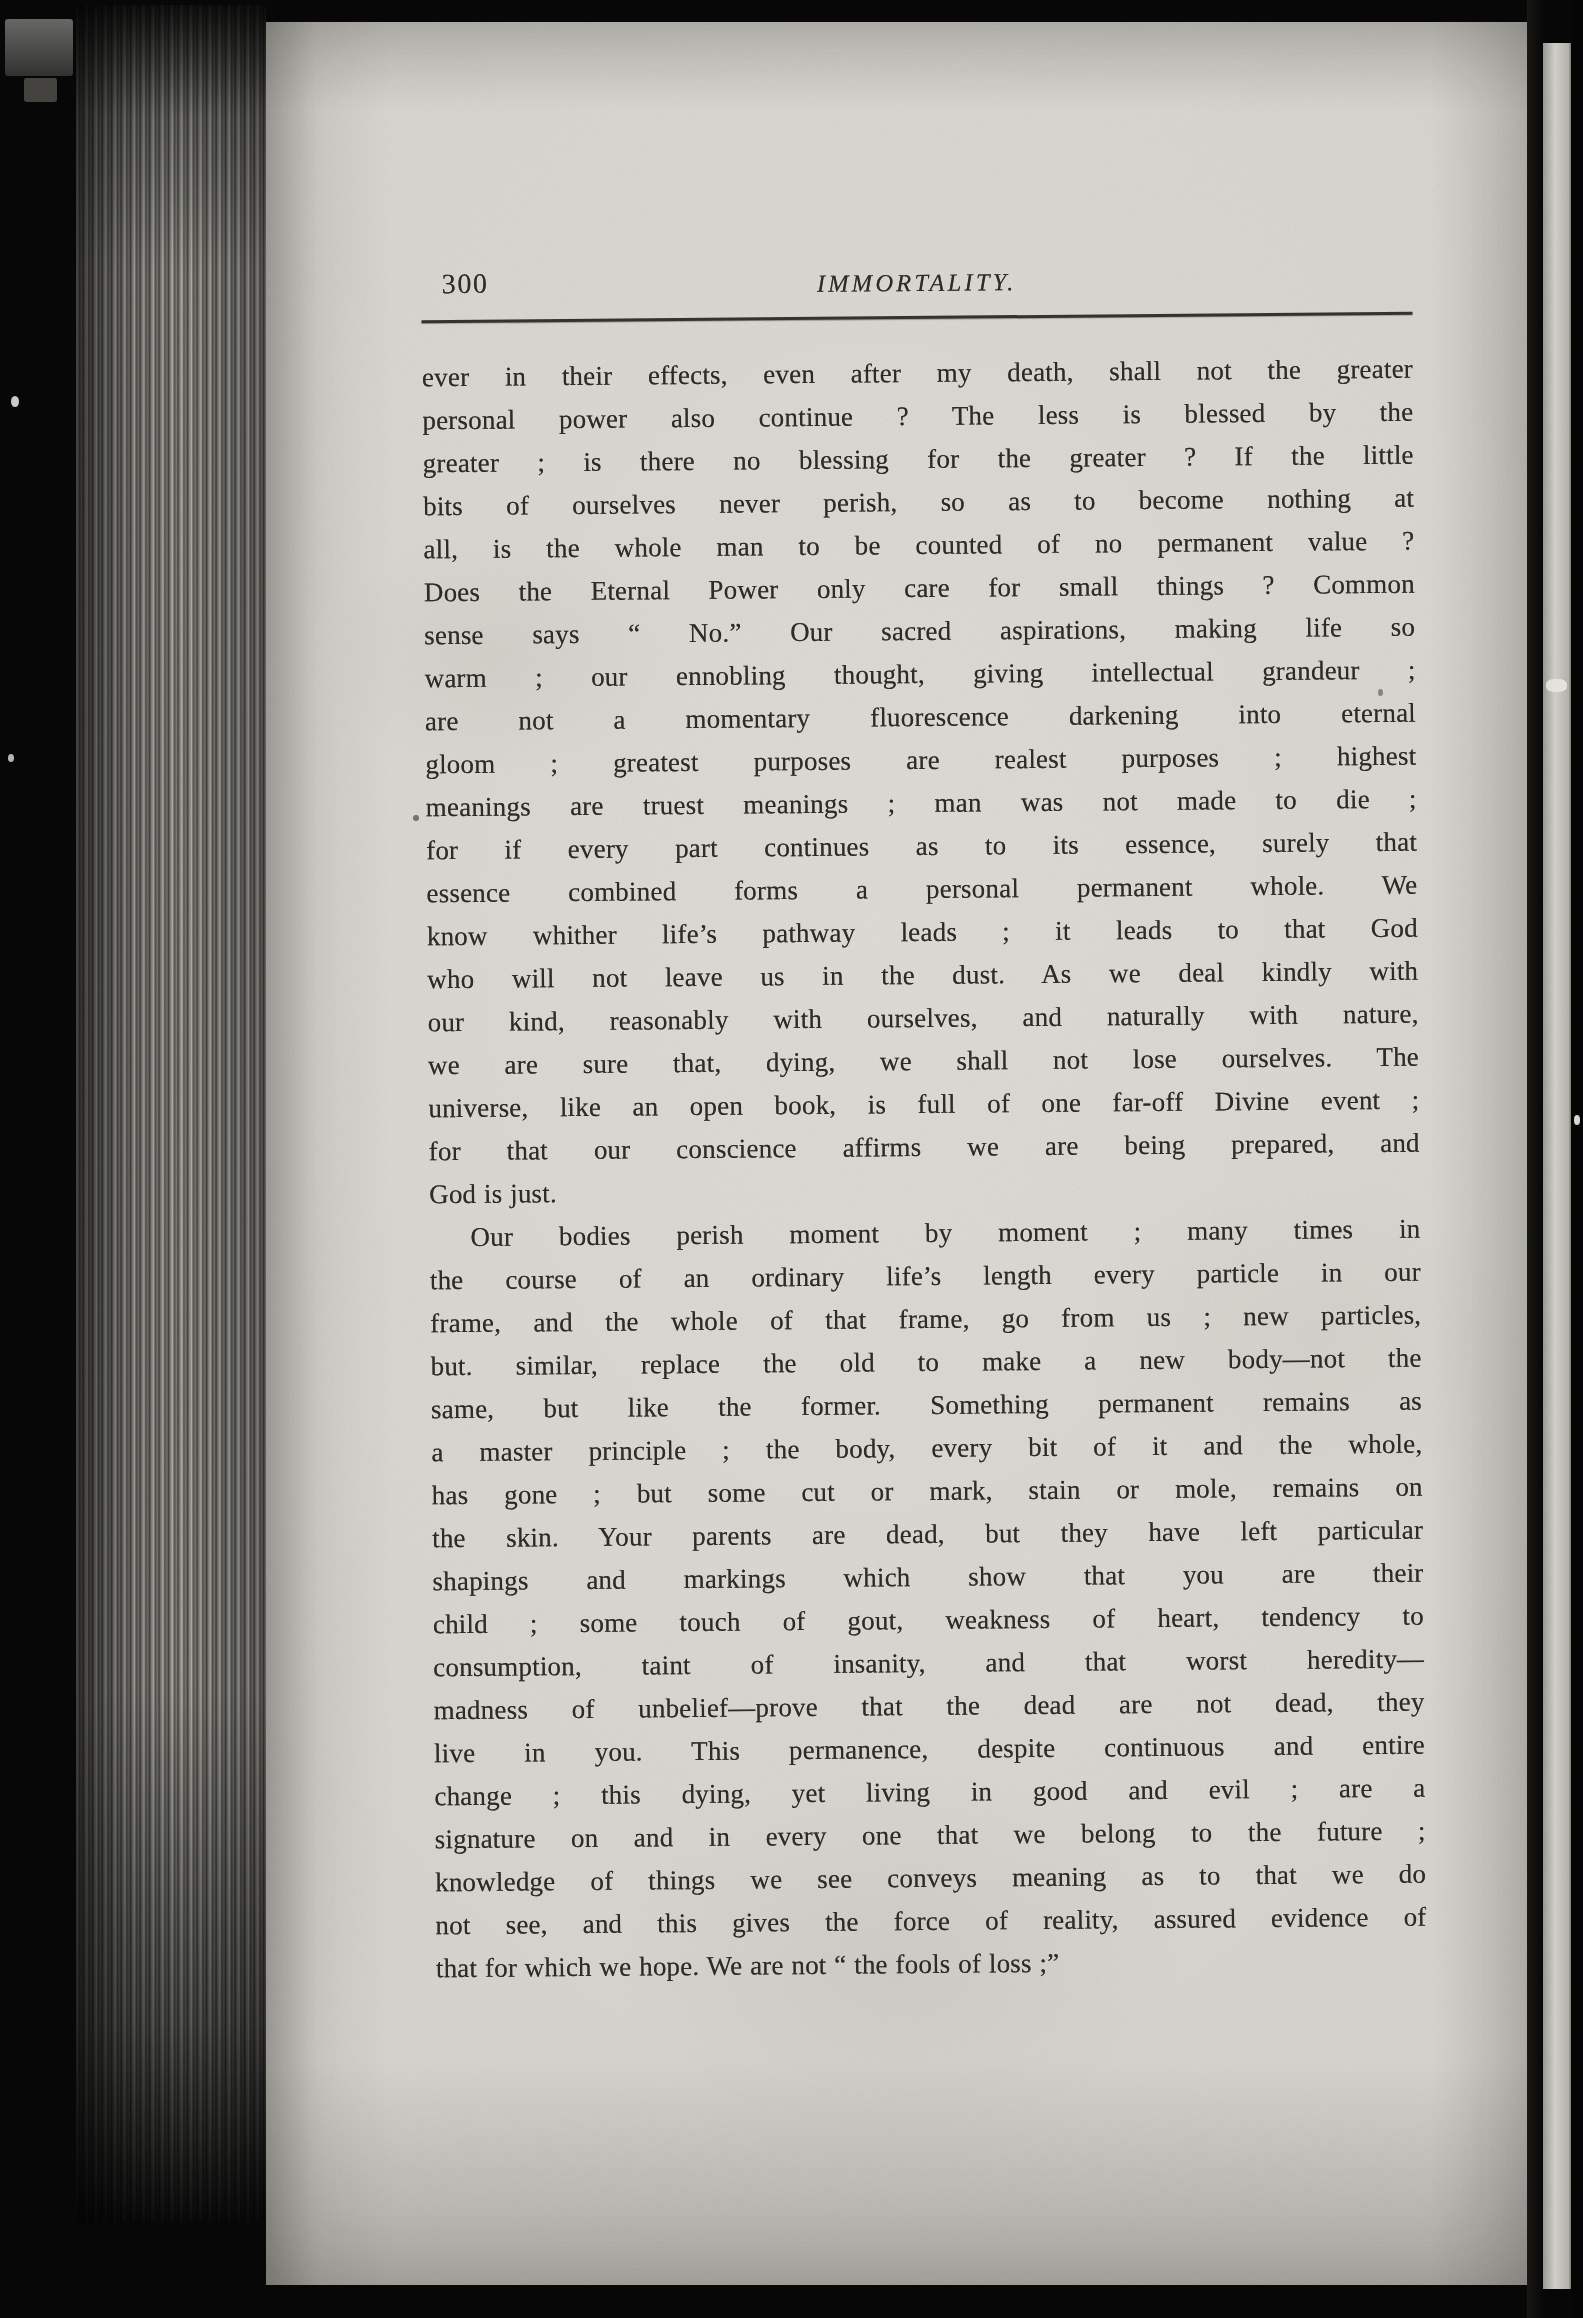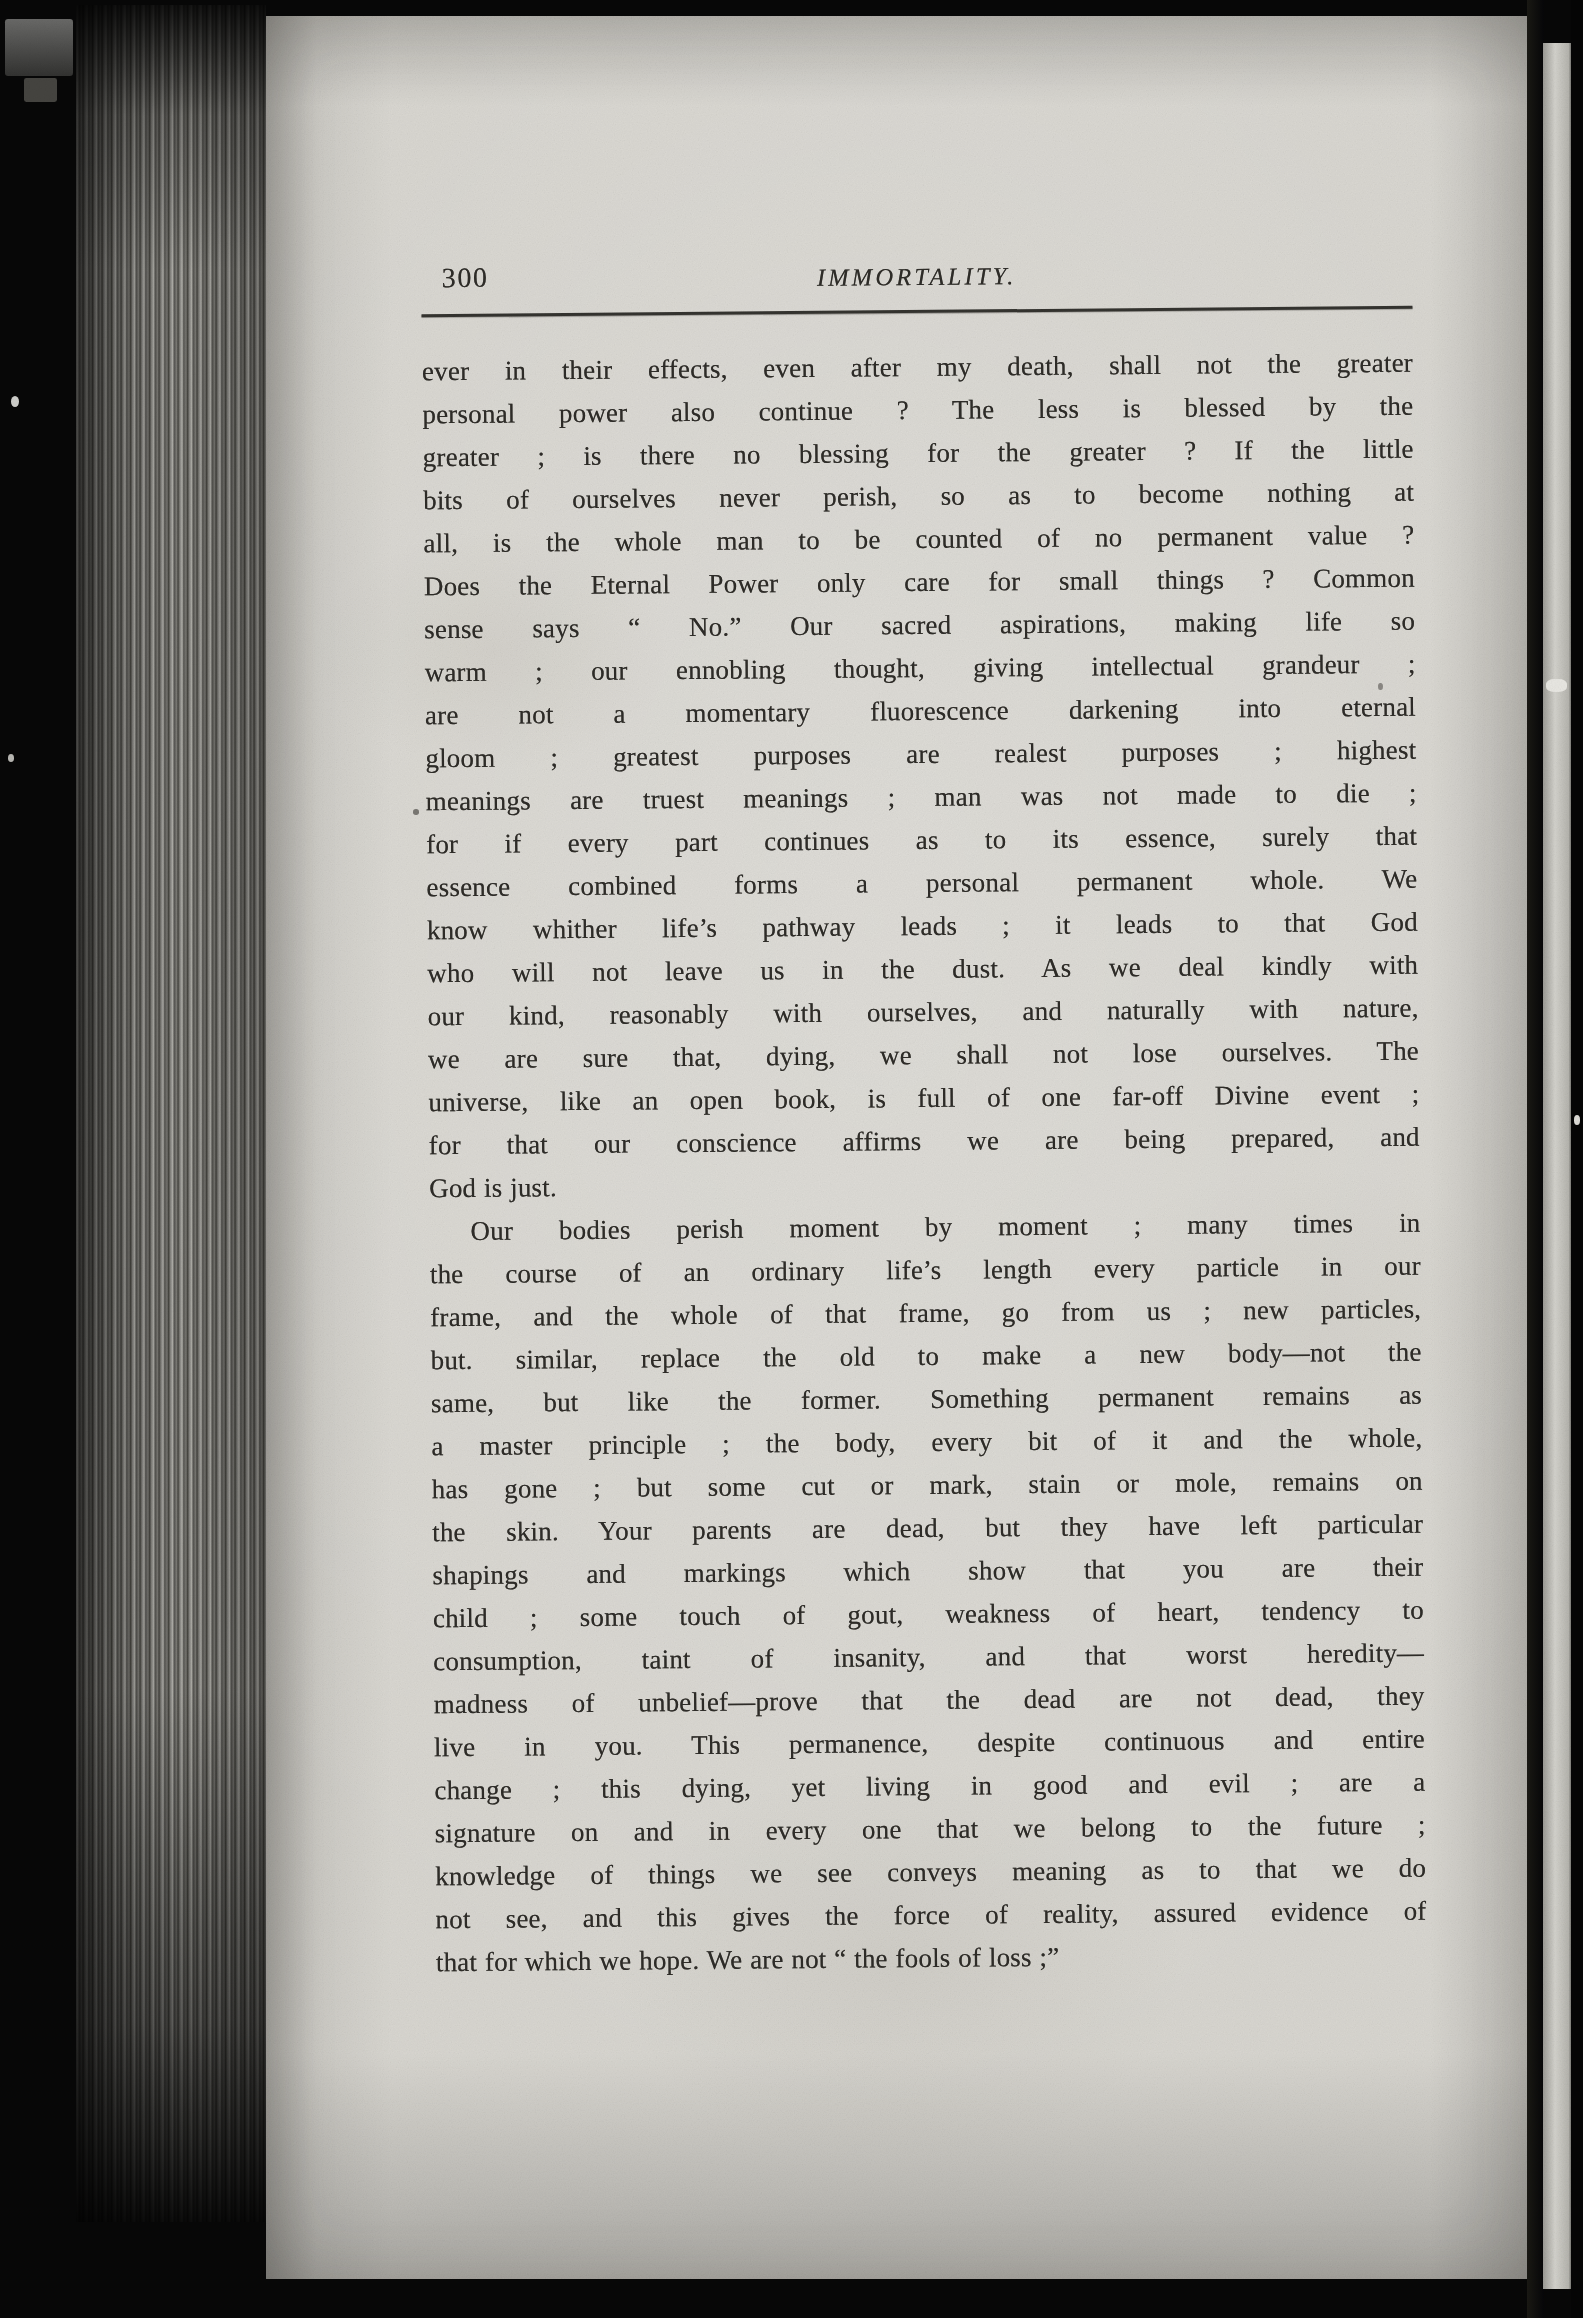--- a/index.html
+++ b/index.html
@@ -20,21 +20,21 @@
     position: absolute; left: 76px; top: 4.8px; width: 190px; height: 2217px;
     background:
       linear-gradient(180deg, rgba(0,0,0,0.88) 0%, rgba(0,0,0,0.25) 5%, rgba(0,0,0,0) 12%,
                       rgba(0,0,0,0) 76%, rgba(0,0,0,0.45) 91%, rgba(0,0,0,0.92) 100%),
       linear-gradient(90deg, rgba(0,0,0,0.6) 0%, rgba(0,0,0,0.15) 28%, rgba(0,0,0,0) 55%, rgba(0,0,0,0.28) 100%),
       repeating-linear-gradient(90deg,
         #8f8e8a 0px, #b2b1ab 1.6px, #575652 3.2px, #7b7a75 5.5px, #45443f 7.1px, #9a9994 9.5px);
   }
   
   .page {
-    position: absolute; left: 266px; top: 16px; width: 1264px; height: 2263px;
+    position: absolute; left: 266px; top: 22px; width: 1264px; height: 2263px;
     background:
       radial-gradient(ellipse 1109px 1663px at 48% 40%, rgba(255,255,255,0.16), rgba(0,0,0,0) 75%),
       linear-gradient(90deg, rgba(0,0,0,0.24) 0%, rgba(0,0,0,0.06) 4%, rgba(0,0,0,0) 10%,
                       rgba(0,0,0,0) 92%, rgba(0,0,0,0.14) 100%),
       linear-gradient(180deg, rgba(0,0,0,0.14) 0%, rgba(0,0,0,0) 4%, rgba(0,0,0,0) 90%, rgba(0,0,0,0.2) 100%),
       #d8d6d0;
     box-shadow: inset 0 0 71px rgba(60,55,45,0.18);
   }
   .stains {
     position: absolute; left: 0; top: 0; right: 0; bottom: 0;

